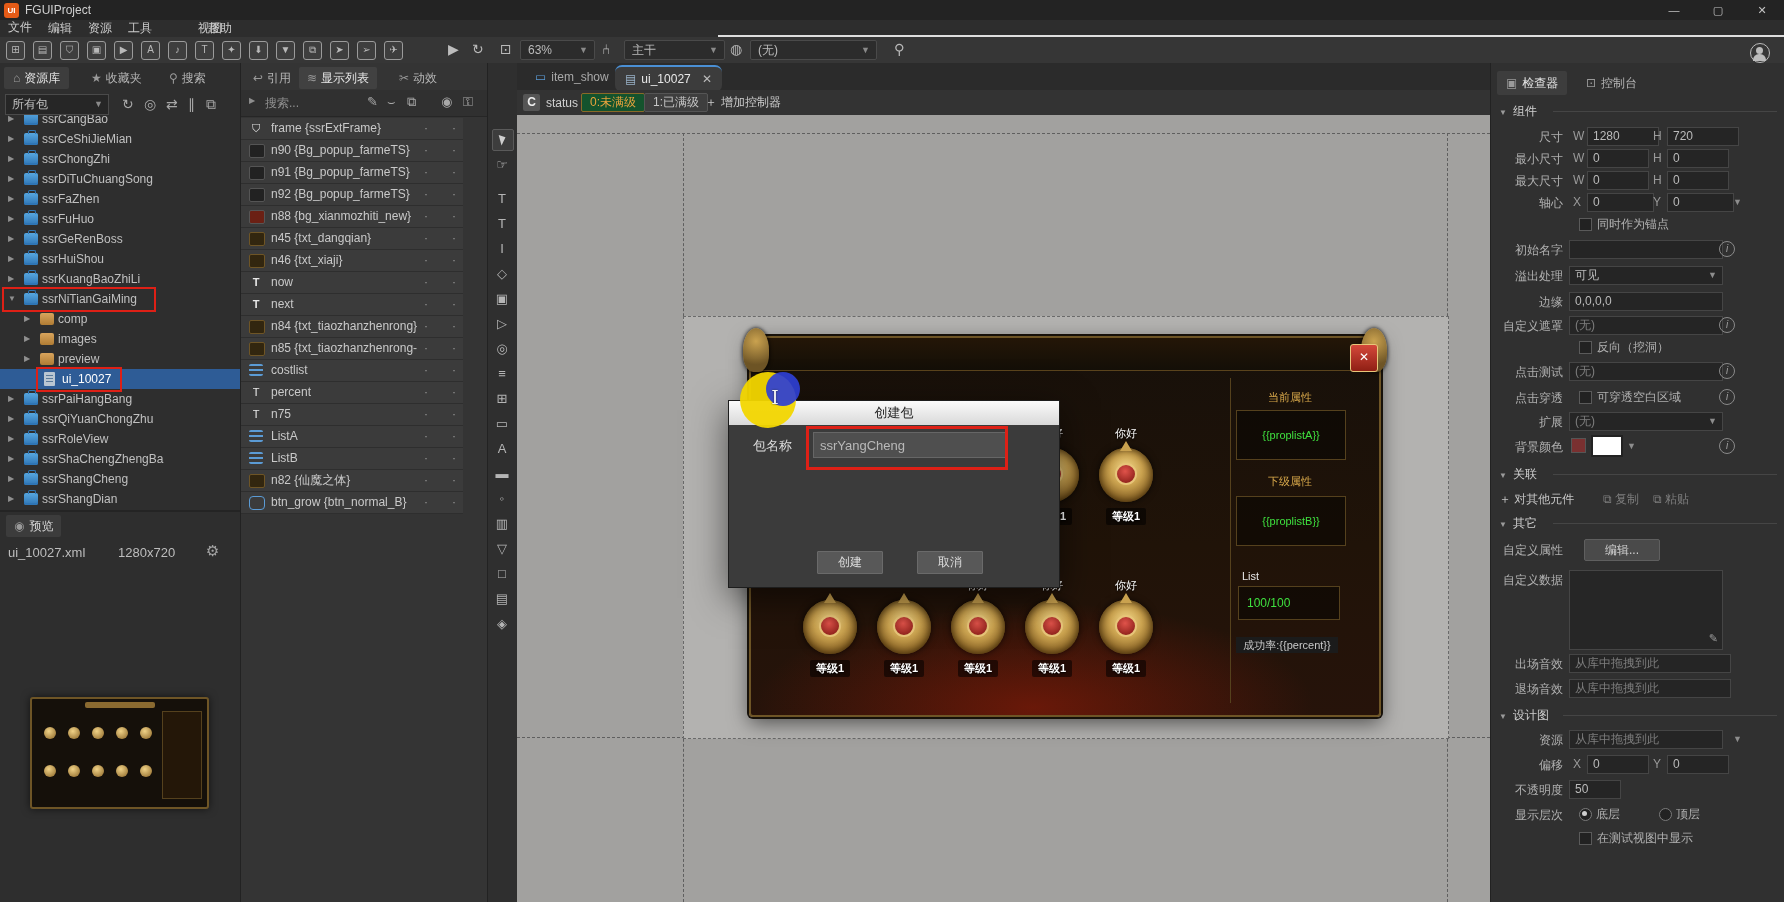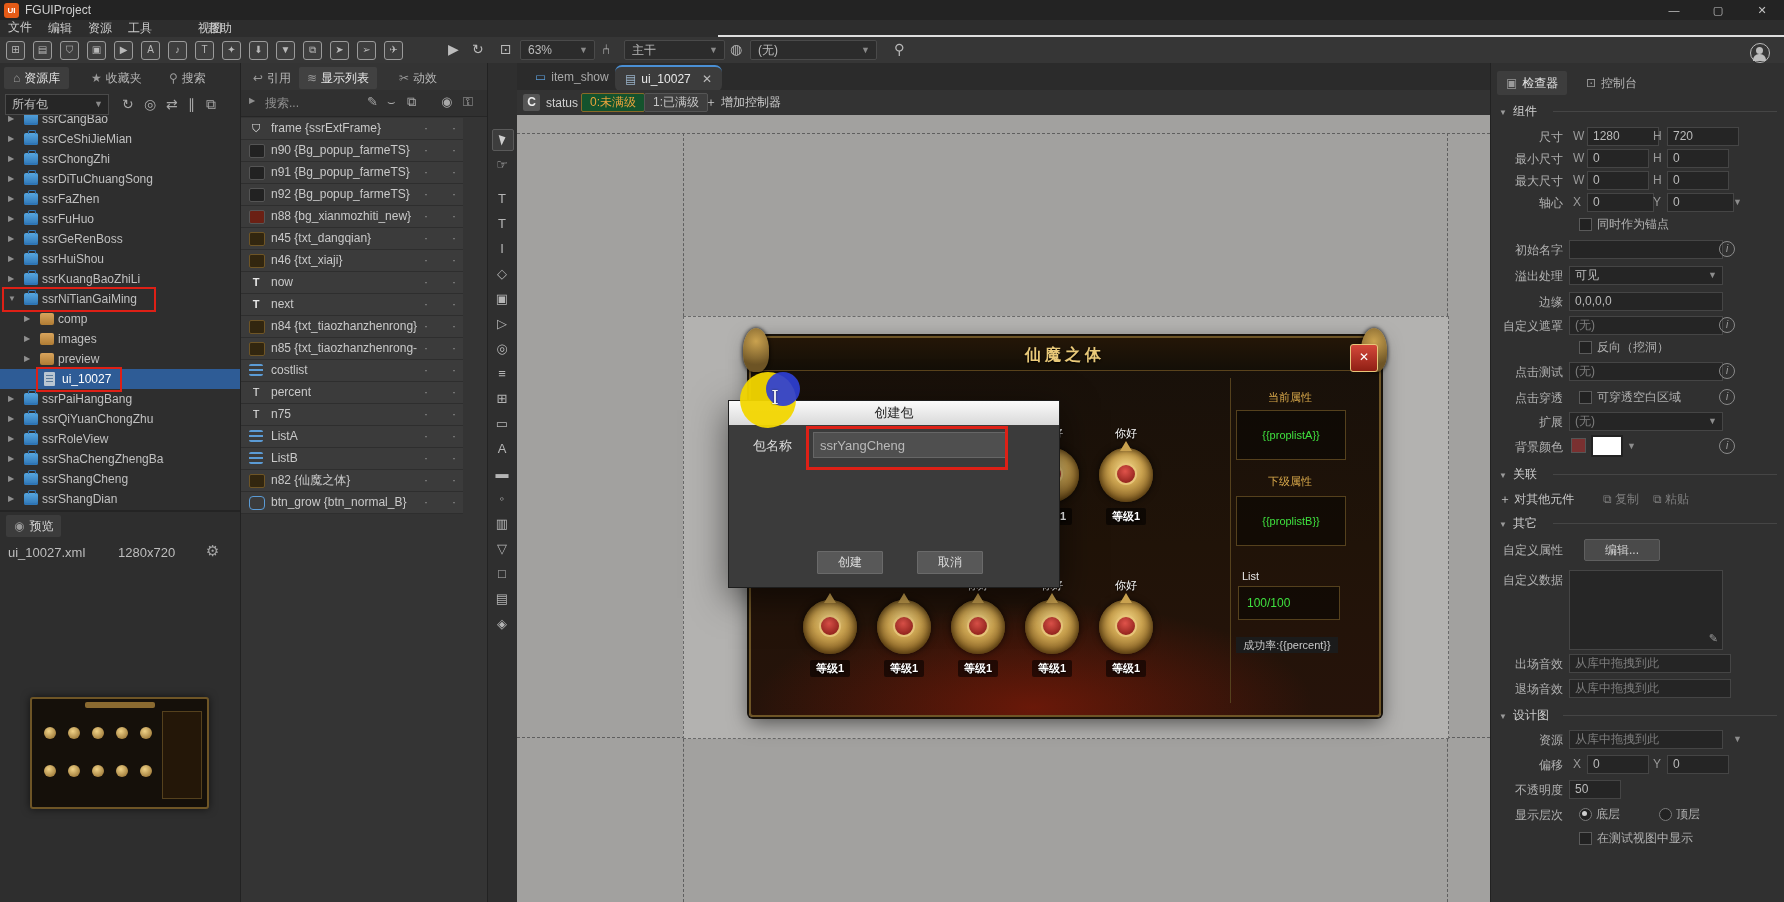--- a/index.html
+++ b/index.html
@@ -531,21 +531,20 @@
       <div class="dashH" style="left:0;top:18px;width:973px;"></div>
       <div class="dashH" style="left:0;top:622px;width:973px;"></div>
       <div class="dashV" style="left:166px;top:18px;height:769px;"></div>
       <div class="dashV" style="left:930px;top:18px;height:769px;"></div>
       <div class="abs" id="stage"></div>
 
       <div class="abs" id="gpanel">
         <div id="gtitlebar"></div>
         <div class="gorn" style="left:-8px;"></div>
         <div class="gorn" style="right:-8px;"></div>
-        <div id="gtitle">仙魔之体</div>
         <div id="gdivider"></div>
         <div class="gsectitle" style="left:484px;top:52px;">当前属性</div>
         <div class="gbox" style="left:485px;top:72px;">
           <div class="gval" style="top:18px;">{{proplistA}}</div>
           </div>
         <div class="gsectitle" style="left:484px;top:136px;">下级属性</div>
         <div class="gbox" style="left:485px;top:158px;">
           <div class="gval" style="top:18px;">{{proplistB}}</div>
           </div>
         <div id="glist">List</div>

